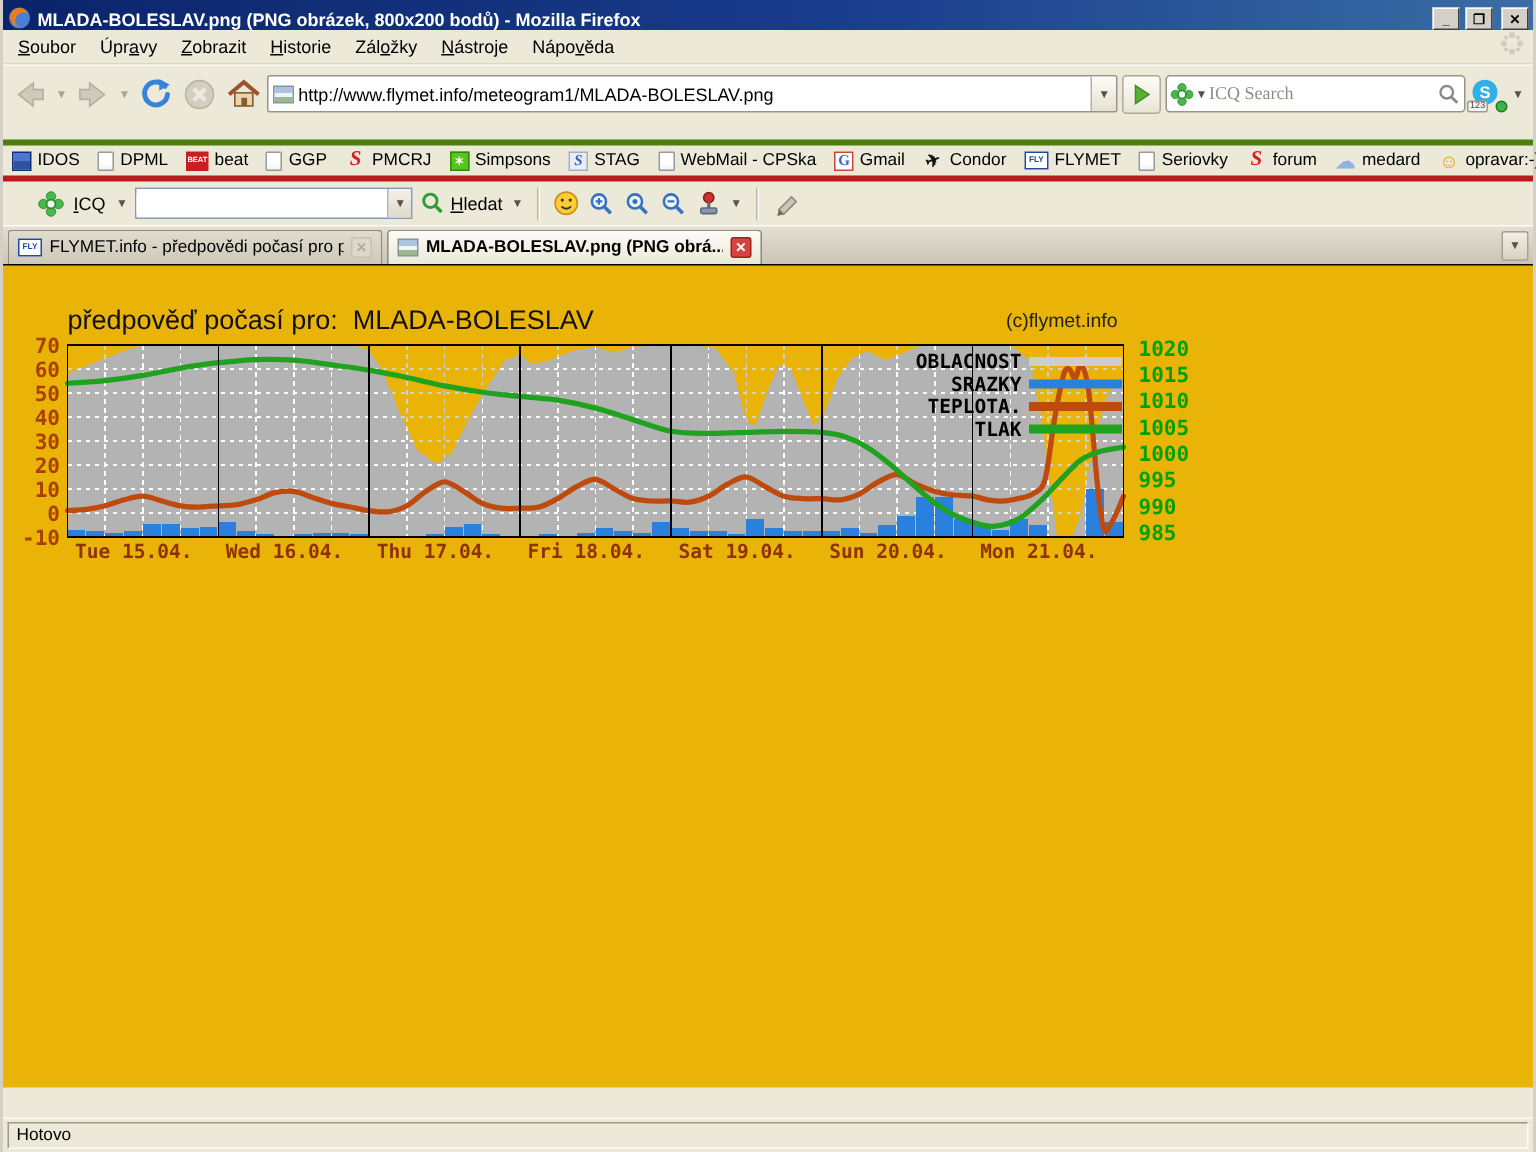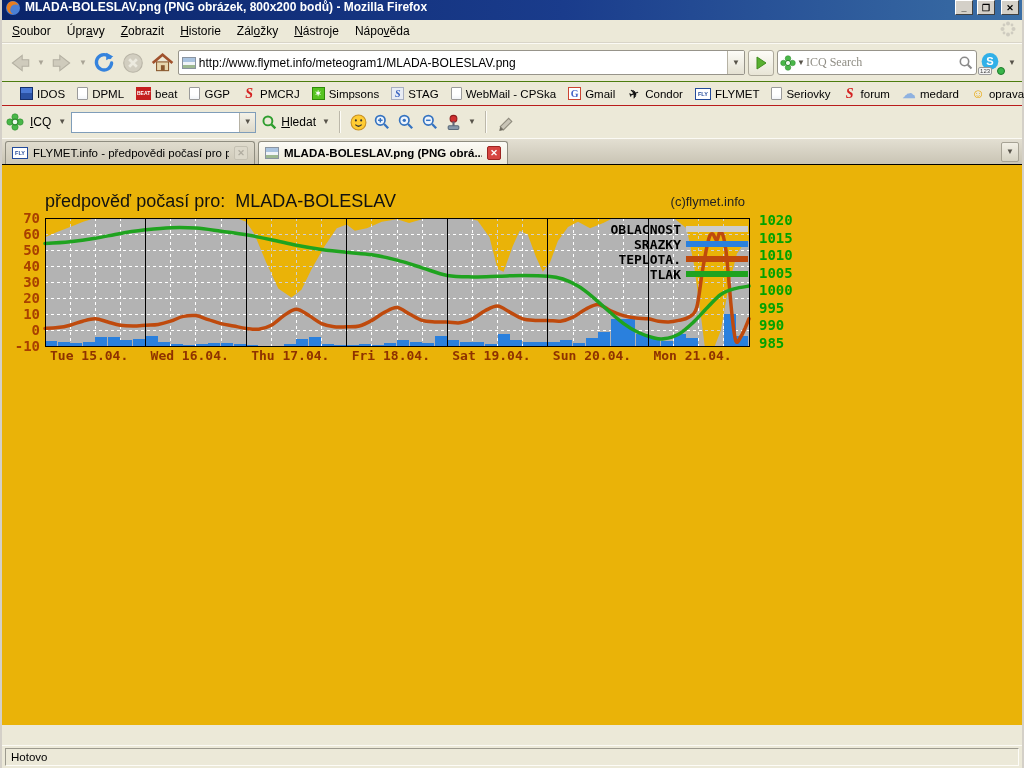--- a/index.html
+++ b/index.html
@@ -3,21 +3,21 @@
 <meta charset="utf-8">
 <style>
   * { box-sizing: border-box; margin:0; padding:0; }
   html,body { width:1024px; height:768px; overflow:hidden; }
   body { font-family:"Liberation Sans", sans-serif; background:#ece9d8; }
   .window { width:1024px; height:768px; display:flex; flex-direction:column;
             border-left:2px solid #d4d0c8; border-right:2px solid #d4d0c8; background:#ece9d8; }
 
   
   .titlebar { height:20px; flex:none; background:linear-gradient(90deg,#0a246a 0%,#1a3c8c 55%,#3a6ea5 100%);
-              display:flex; align-items:flex-start; gap:4px; padding:0 3px; }
+              display:flex; align-items:flex-end; gap:4px; padding:0 3px; }
   .titlebar .title { flex:1; color:#fff; font-size:12px; font-weight:bold; white-space:nowrap; overflow:hidden; }
   .winbtn { width:18px; height:15px; flex:none; background:#d4d0c8; border:1px solid; border-color:#fff #404040 #404040 #fff;
             display:flex; align-items:center; justify-content:center; font-size:9px; font-weight:bold; color:#000; }
   .winbtn.close { margin-left:2px; }
 
   
   .menubar { height:23px; flex:none; display:flex; align-items:center; padding:0 2px; border-bottom:1px solid #d9d5c8; }
   .menu-item { padding:3px 8px; font-size:12px; color:#000; }
   .menu-item u { text-decoration:underline; }
   .throbber { margin-left:auto; margin-right:4px; }
@@ -40,40 +40,40 @@
                border:1px solid #97948a; border-radius:3px; padding:0 2px; }
   .searchbox input { flex:1; min-width:0; border:none; outline:none; font-size:12px; font-family:Liberation Serif, serif; background:transparent; }
   .searchbox input::placeholder { color:#8f8d84; }
   .skype { position:relative; width:24px; height:22px; flex:none; }
   .skype .badge { position:absolute; left:-2px; bottom:-1px; background:#f4f4f4; border:1px solid #999; color:#444;
                   font-size:6px; padding:0 1px; border-radius:2px; }
   .skype .phone { position:absolute; right:-1px; bottom:-1px; width:8px; height:8px; background:#39b54a; border-radius:50%;
                   border:1px solid #1d7a2a; }
 
   
-  .bookmarksbar { height:24px; flex:none; display:flex; align-items:center; padding:0 12px; border-top:1px solid #4d7c0f; }
+  .bookmarksbar { height:24px; flex:none; display:flex; align-items:center; padding:0 0; border-top:4px solid #4d7c0f;margin-top:12px; }
   .bm { display:flex; align-items:center; gap:4px; padding:2px 6px; font-size:11.5px; color:#000; white-space:nowrap; }
 
   .bicon { width:14px; height:14px; display:inline-flex; align-items:center; justify-content:center;
            font-weight:bold; flex:none; overflow:hidden; }
   .page-icon { width:11px; height:13px; background:linear-gradient(180deg,#fff 60%,#f2f4f8); border:1px solid #9a9a9a; border-radius:1px; }
   .s-red-icon { color:#d42222; font:bold italic 14px "Liberation Serif",serif; }
   .beat-icon { width:15px; height:13px; background:#c51f1f; color:#fff; font:bold 5px/1 "Liberation Sans",sans-serif; }
   .idos-icon { width:13px; height:13px; background:linear-gradient(#4a79d4 0 5px,#2b52a3 5px); border:1px solid #16306b; }
   .simpsons-icon { width:13px; height:13px; background:#57c421; border:1px solid #2f8a08; color:#fff; font-size:8px; }
   .stag-icon { width:13px; height:13px; background:#e8ecf4; border:1px solid #a8aec0; color:#3a62c0; font:bold italic 10px "Liberation Serif",serif; }
   .gmail-icon { width:13px; height:13px; background:#fff; border:1px solid #cc4432; color:#4262c6; font:bold 10px "Liberation Serif",serif; }
   .condor-icon { color:#111; font-size:12px; transform:rotate(-20deg); }
   .fly-icon { width:16px; height:12px; background:#fff; border:1px solid #234a9a; color:#234a9a; font:bold 5.5px "Liberation Sans",sans-serif; letter-spacing:0; }
   .cloud-icon { color:#8fb2e0; font-size:13px; }
   .smiley-icon { color:#e8a400; font-size:13px; }
   .image-icon { width:14px; height:12px; border:1px solid #8a94a0; background:linear-gradient(180deg,#aac4e0 0 4px,#f0f4f8 4px 7px,#9cb890 7px); }
 
   
-  .icqbar { height:33px; flex:none; display:flex; align-items:center; gap:4px; padding:0 4px; border-top:1px solid #b91c1c; }
+  .icqbar { height:33px; flex:none; display:flex; align-items:center; gap:4px; padding:0 23px; border-top:4px solid #b91c1c; }
   .icq-label { font-size:12px; padding:0 2px; }
   .icqbar .field { width:185px; height:21px; background:#fff; border:1px solid #7f9db9; display:flex; align-items:center; }
   .icqbar .field input { flex:1; min-width:0; border:none; outline:none; font-size:12px; }
   .field-drop { width:16px; height:19px; background:linear-gradient(#f4f2e8,#ddd9ca); border-left:1px solid #b6b2a4;
                 display:flex; align-items:center; justify-content:center; }
 
   
   .tabstrip { height:26px; flex:none; background:linear-gradient(#e3dfd2,#c9c4b4); display:flex; align-items:flex-end;
               gap:3px; padding:3px 3px 0; border-top:1px solid #fbfaf4; }
   .tab { height:23px; display:flex; align-items:center; gap:5px; padding:0 6px; font-size:11.5px;

